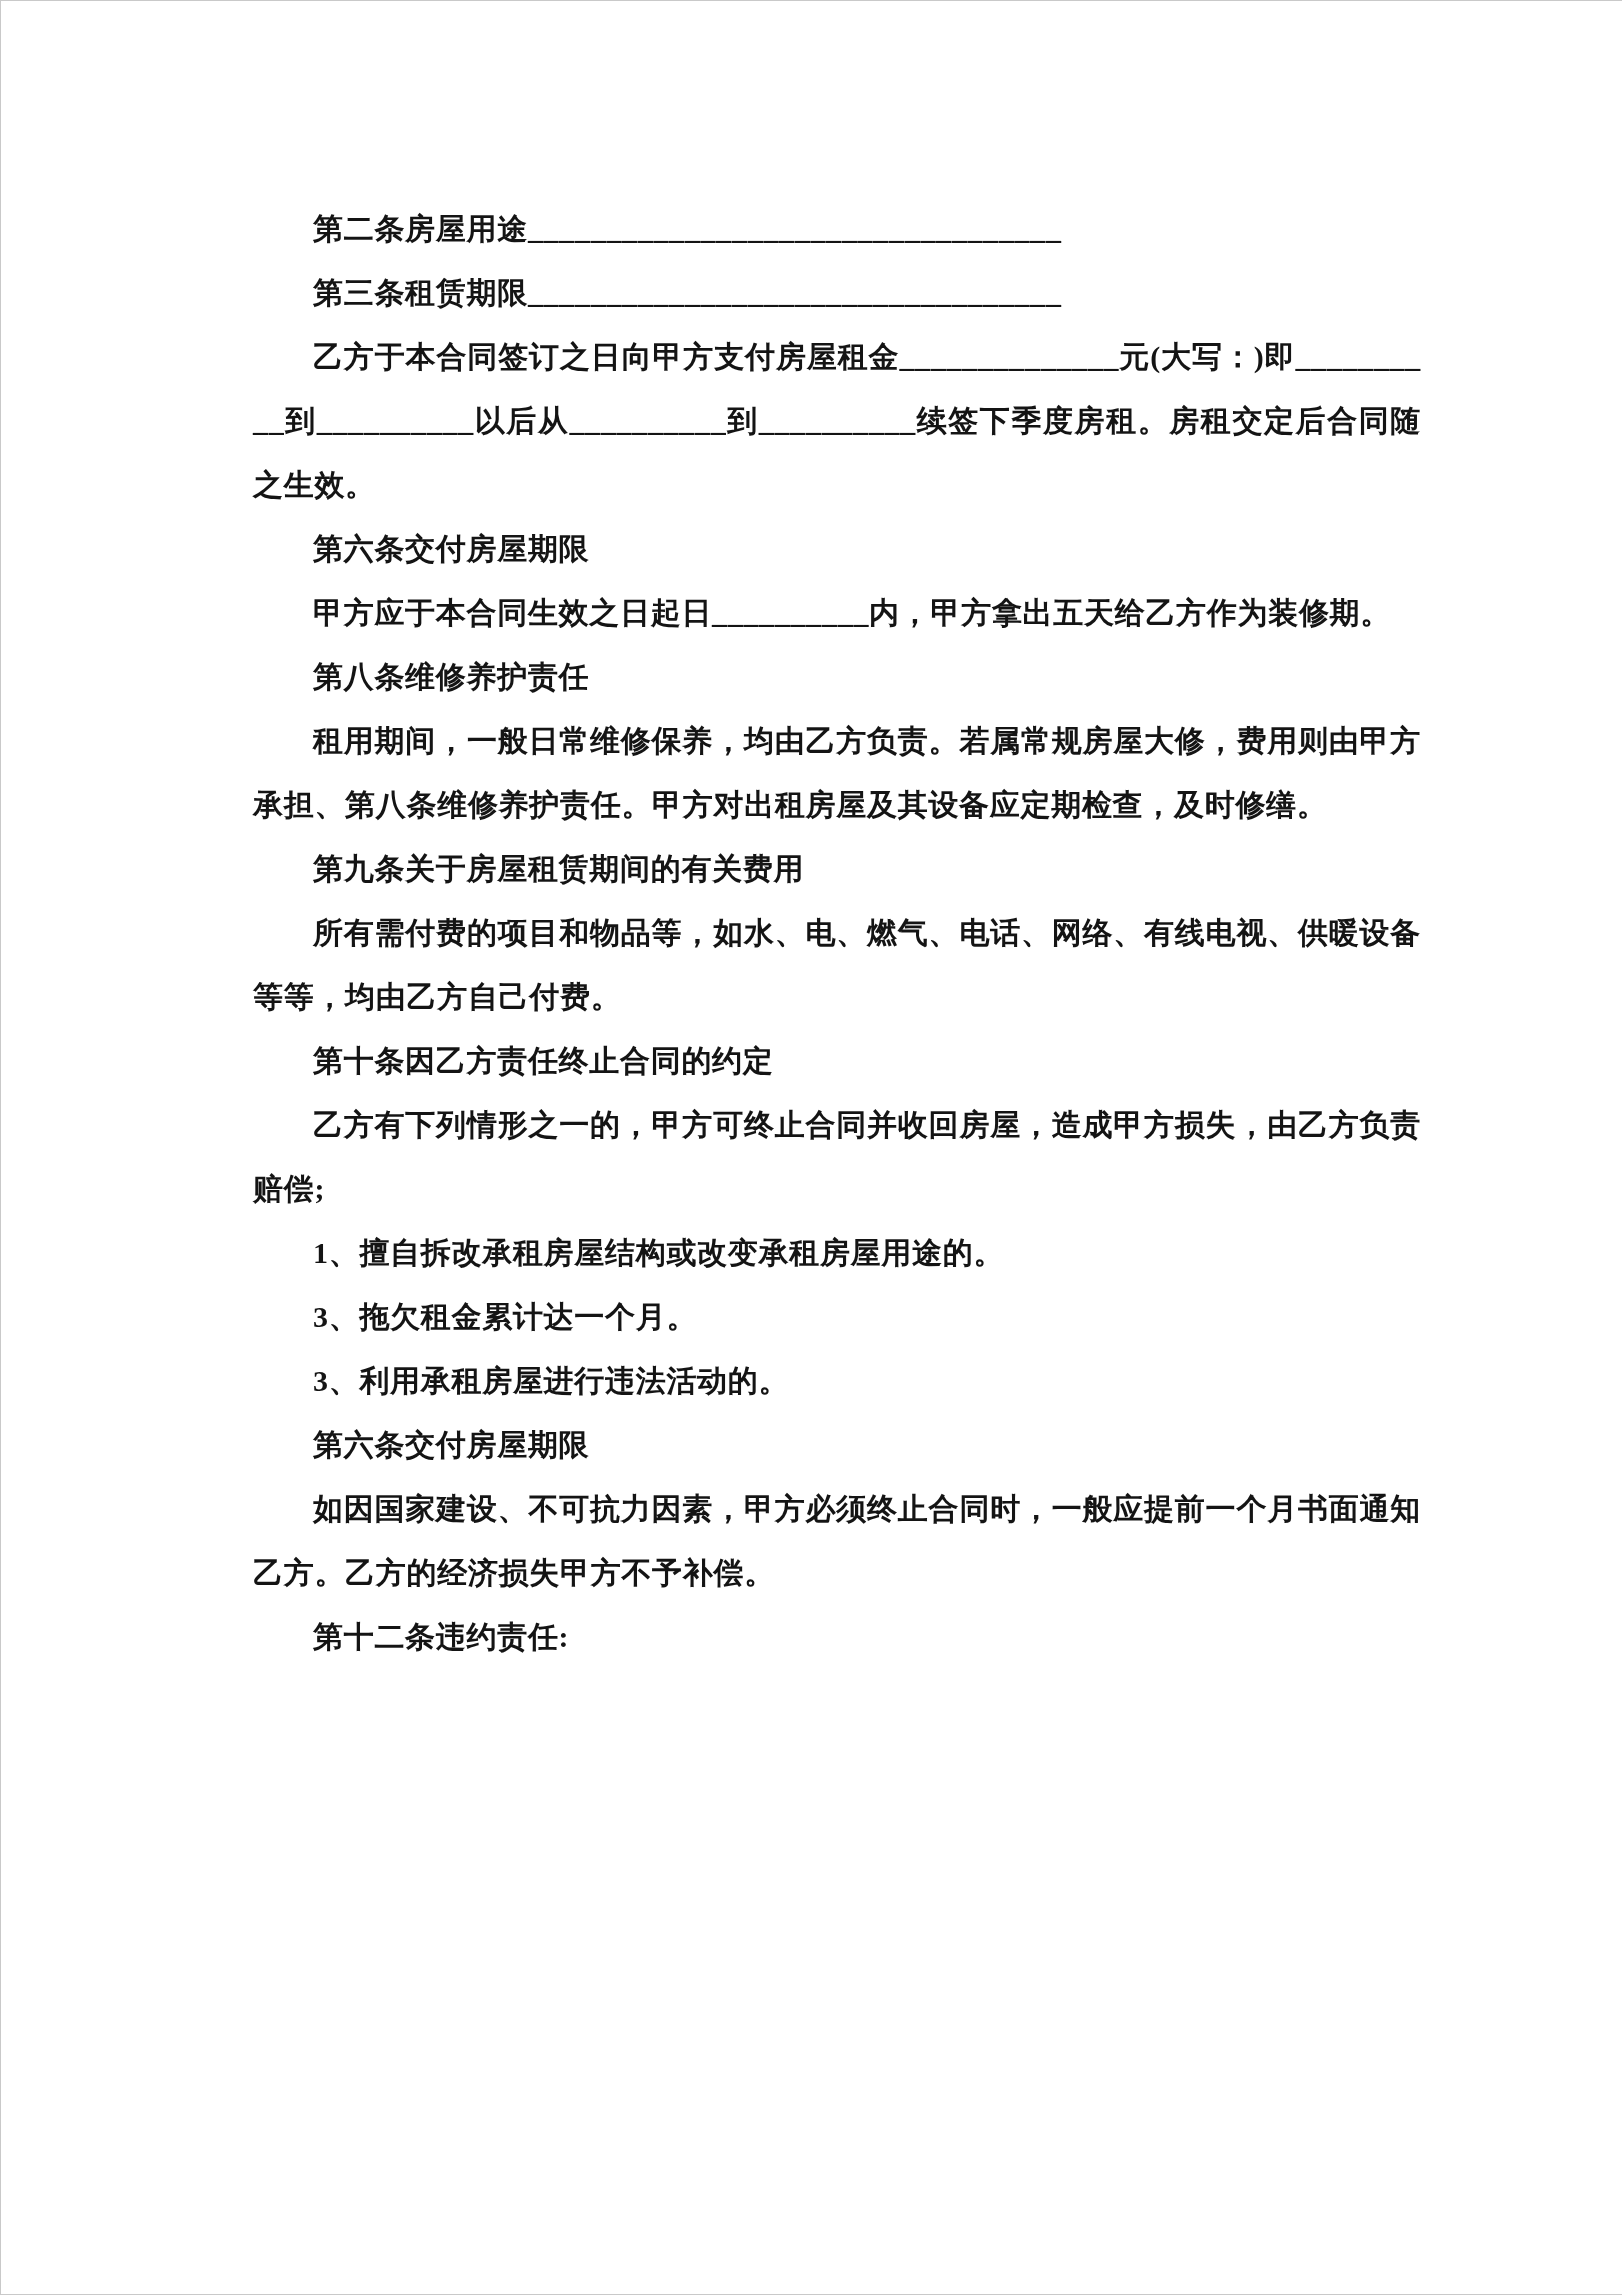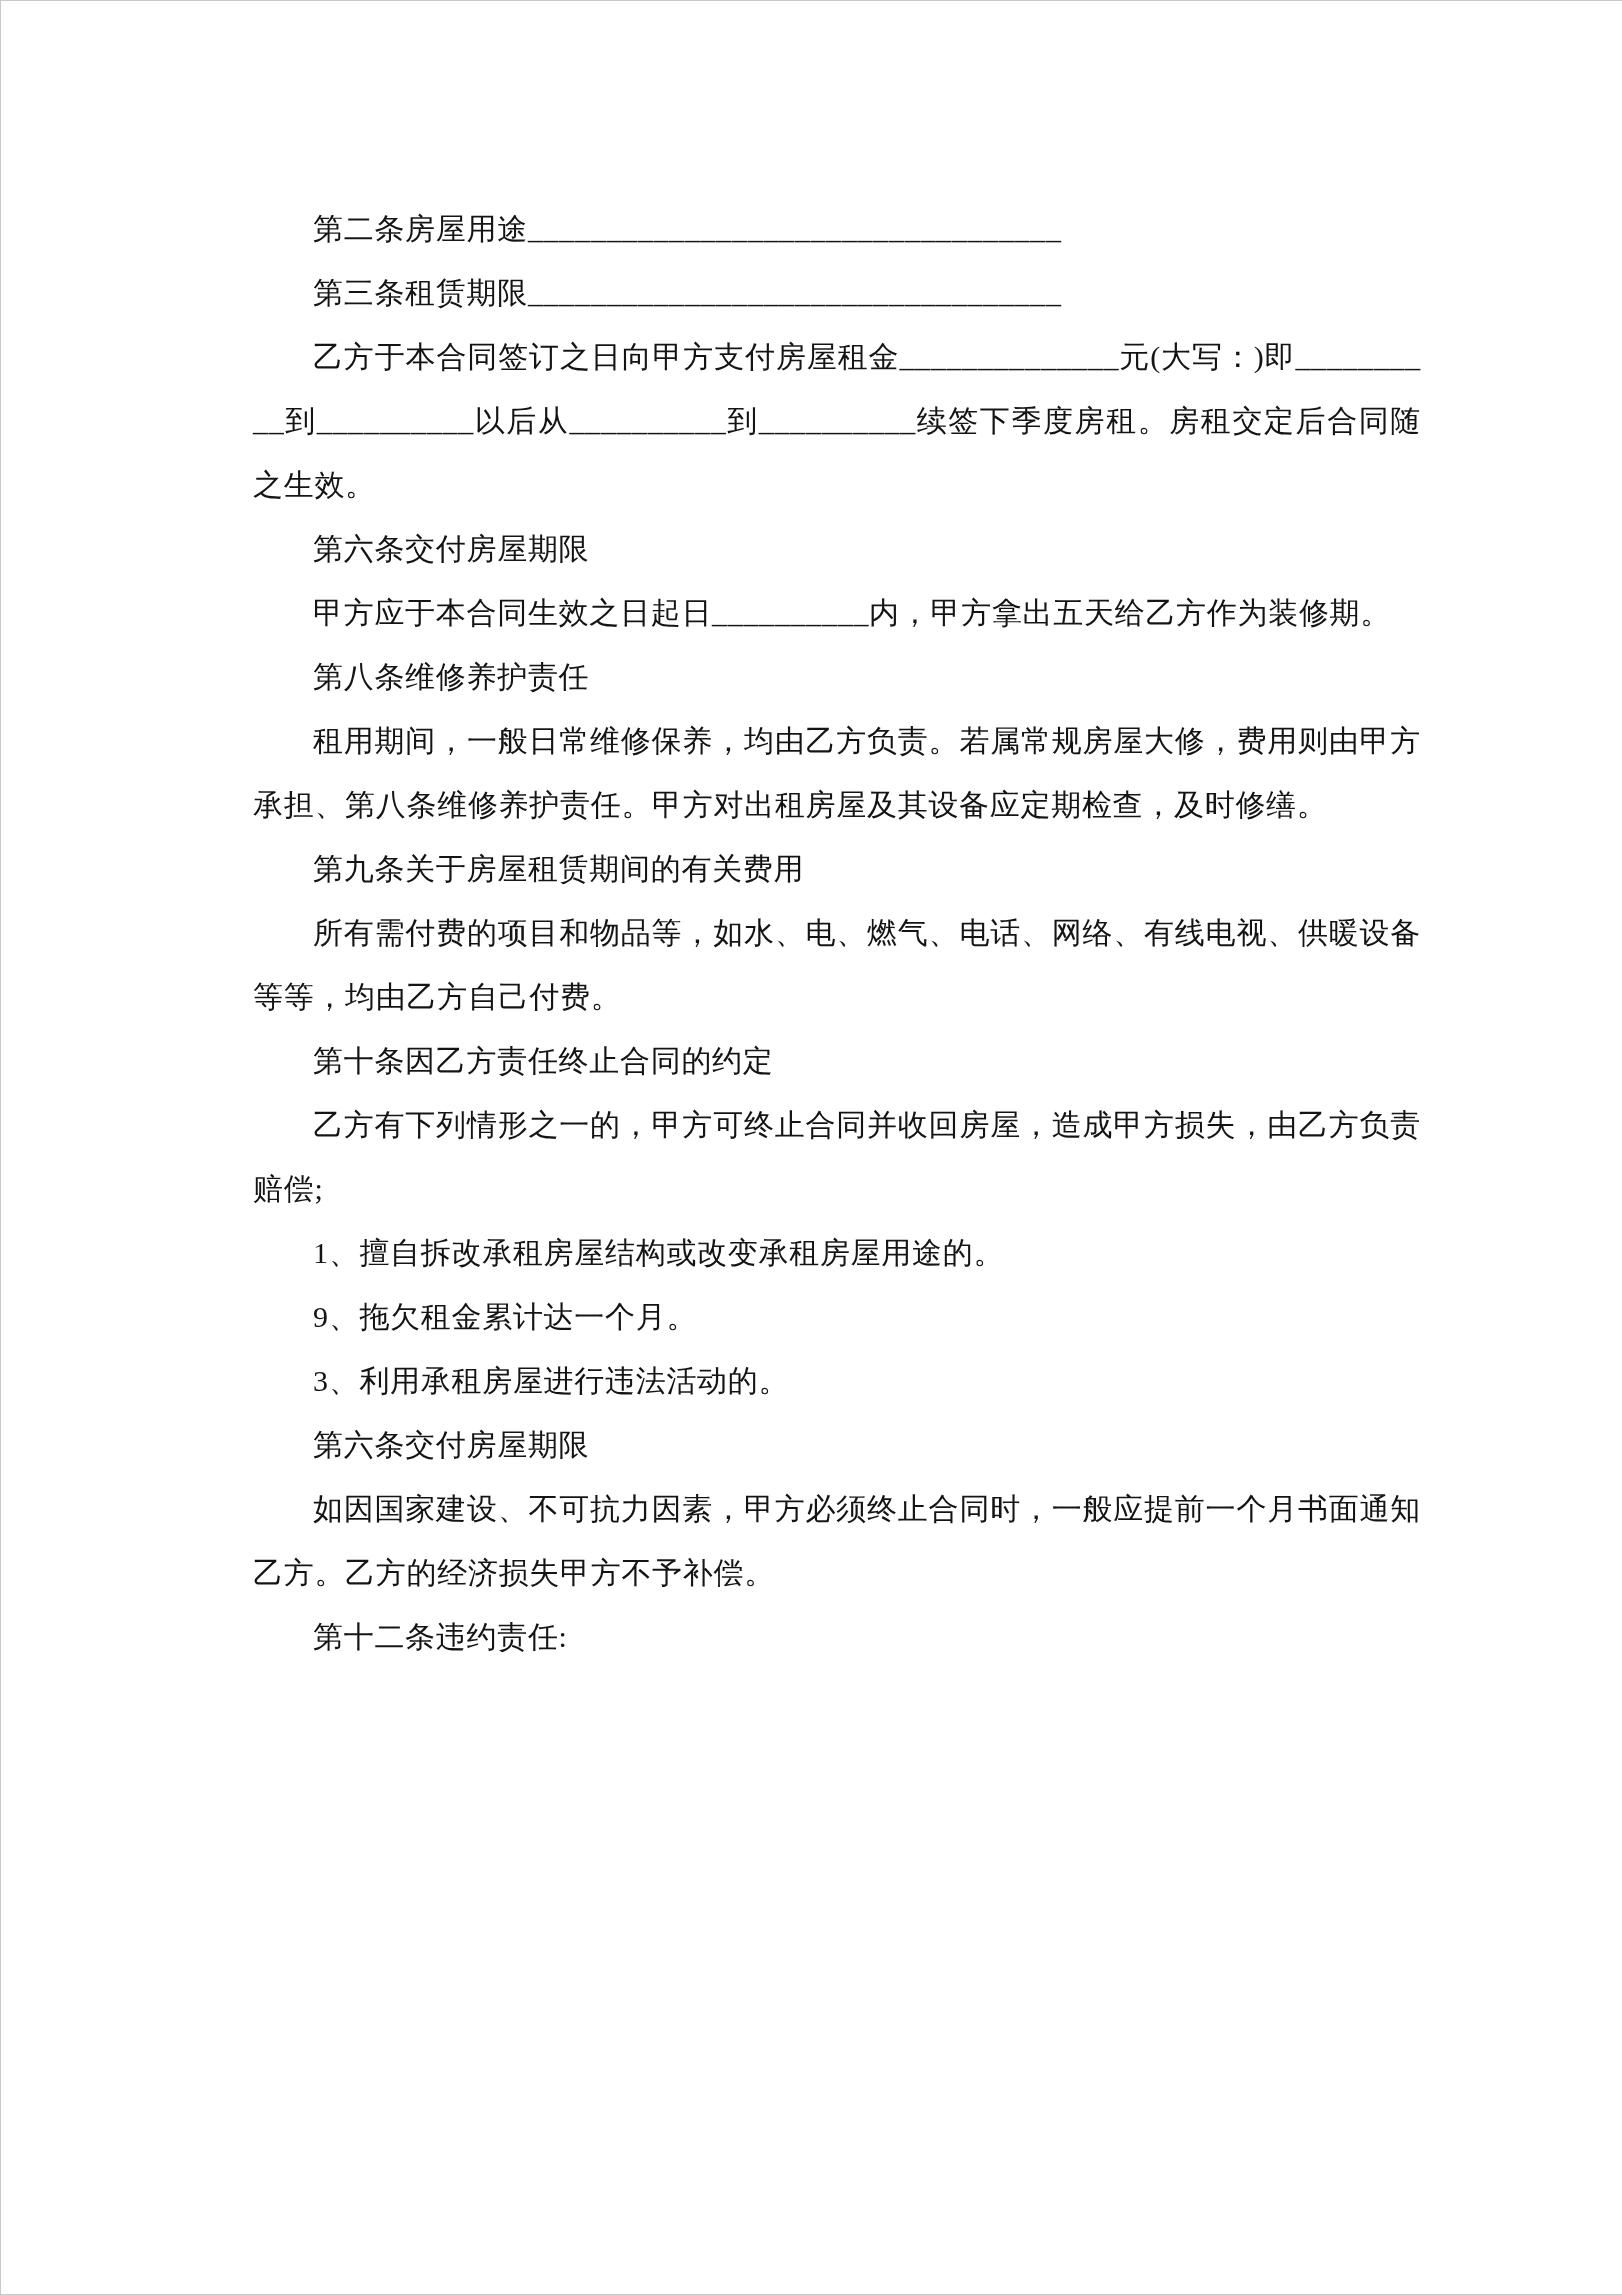--- a/index.html
+++ b/index.html
@@ -20,20 +20,21 @@
   }
   .doc-body {
     position: absolute;
     left: 252px;
     top: 196px;
     width: 1168px;
     font-size: 30px;
     line-height: 64px;
     text-align: justify;
     letter-spacing: 0.7px;
+    font-weight: bold;
   }
   .para {
     margin: 0;
     padding: 0;
     text-indent: 2em;
     word-break: break-all;
   }
 </style>
 </head>
 <body>
@@ -45,20 +46,20 @@
       <p class="para">乙方于本合同签订之日向甲方支付房屋租金______________元(大写：)即__________到__________以后从__________到__________续签下季度房租。房租交定后合同随之生效。</p>
       <p class="para">第六条交付房屋期限</p>
       <p class="para">甲方应于本合同生效之日起日__________内，甲方拿出五天给乙方作为装修期。</p>
       <p class="para">第八条维修养护责任</p>
       <p class="para">租用期间，一般日常维修保养，均由乙方负责。若属常规房屋大修，费用则由甲方承担、第八条维修养护责任。甲方对出租房屋及其设备应定期检查，及时修缮。</p>
       <p class="para">第九条关于房屋租赁期间的有关费用</p>
       <p class="para">所有需付费的项目和物品等，如水、电、燃气、电话、网络、有线电视、供暖设备等等，均由乙方自己付费。</p>
       <p class="para">第十条因乙方责任终止合同的约定</p>
       <p class="para">乙方有下列情形之一的，甲方可终止合同并收回房屋，造成甲方损失，由乙方负责赔偿;</p>
       <p class="para">1、擅自拆改承租房屋结构或改变承租房屋用途的。</p>
-      <p class="para">9、拖欠租金累计达一个月。</p>
+      <p class="para">3、拖欠租金累计达一个月。</p>
       <p class="para">3、利用承租房屋进行违法活动的。</p>
       <p class="para">第六条交付房屋期限</p>
       <p class="para">如因国家建设、不可抗力因素，甲方必须终止合同时，一般应提前一个月书面通知乙方。乙方的经济损失甲方不予补偿。</p>
       <p class="para">第十二条违约责任:</p>
     </div>
 </div>
 
 
 </body></html>

